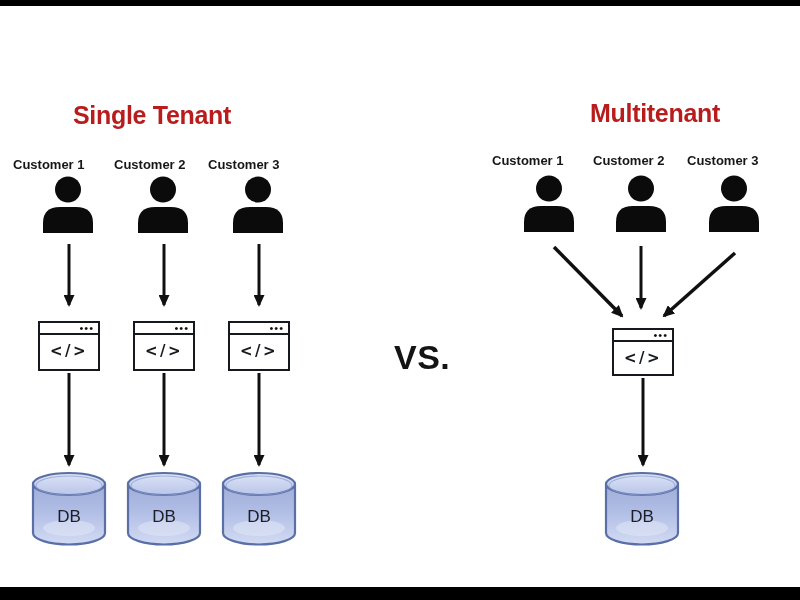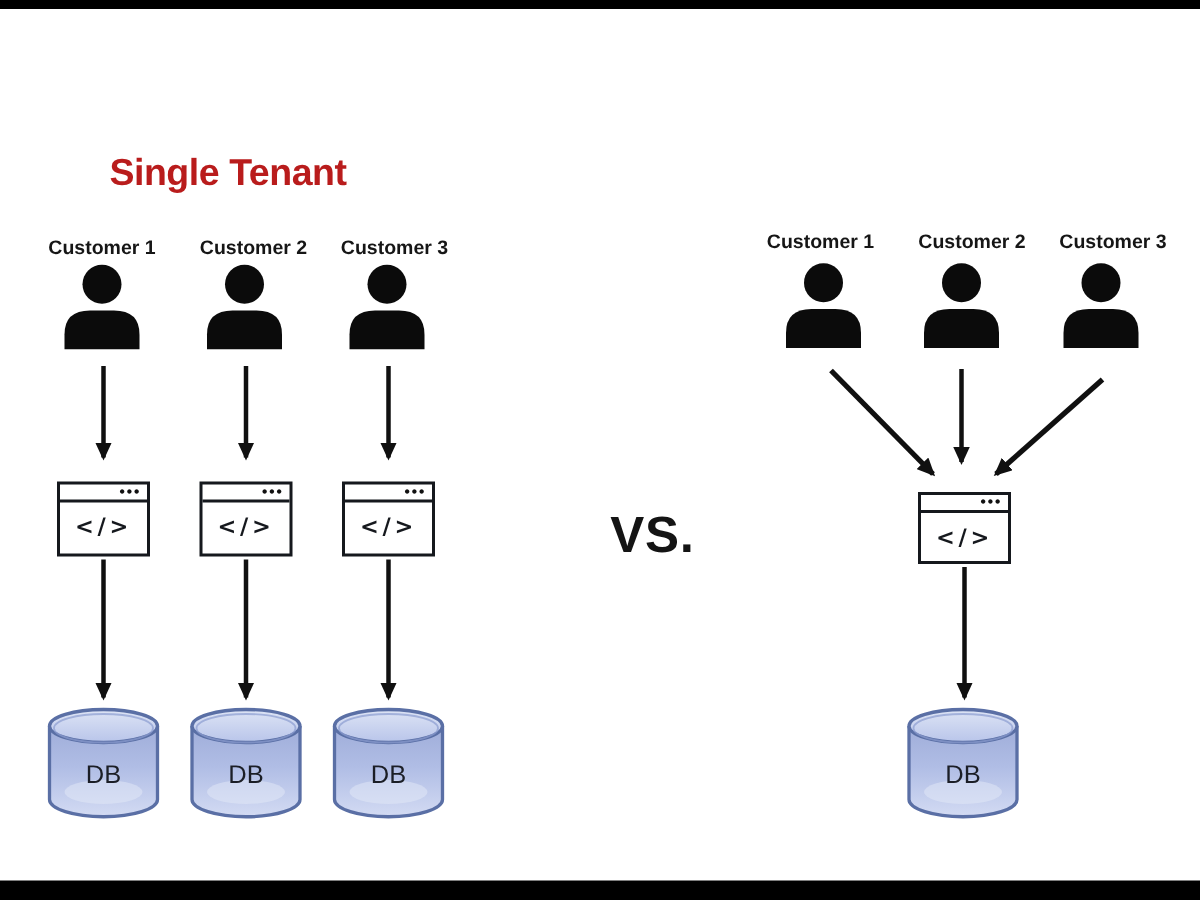--- a/index.html
+++ b/index.html
@@ -13,25 +13,25 @@
 
   .letterbox { position:absolute; left:0; width:800px; background:#000; }
   .letterbox.top { top:0; height:6px; }
   .letterbox.bottom { bottom:0; height:13px; }
 
   .title {
     position:absolute; text-align:center;
     font-size:25px; font-weight:700; color:#b91c1c; letter-spacing:-0.3px;
   }
   .vs {
-    position:absolute; left:394px; top:338px; width:82px; text-align:center;
+    position:absolute; left:394px; top:338px; width:82px; text-align:left;
     font-size:34px; font-weight:800; color:#141414; letter-spacing:0.5px;
   }
   .cust {
-    position:absolute; width:110px; text-align:center;
+    position:absolute; width:110px; 
     font-size:13px; font-weight:700; color:#161616;
   }
   .person { position:absolute; }
 
   .appwin {
     position:absolute; width:62px; height:50px;
     border:2px solid #15181d; background:#fff;
   }
   .appwin.small { height:48px; }
   .appbar {
@@ -82,20 +82,21 @@
       <line x1="641" y1="246" x2="641" y2="308" marker-end="url(#ah)"></line>
       <line x1="735" y1="253" x2="664" y2="316" stroke-width="3.5" marker-end="url(#ah)"></line>
       <line x1="643" y1="378" x2="643" y2="465" marker-end="url(#ah)"></line>
     </g>
   </svg>
 
   <div class="letterbox top"></div>
   <div class="letterbox bottom"></div>
 
   <div class="title" style="left:40px;top:101px;width:224px">Single Tenant</div>
+  <div class="title" style="left:545px;top:99px;width:220px">Multitenant</div>
   <div class="vs">VS.</div>
 
   <div class="cust" style="left:13px;top:157px">Customer 1</div>
   <div class="cust" style="left:114px;top:157px">Customer 2</div>
   <div class="cust" style="left:208px;top:157px">Customer 3</div>
 
   <div class="cust" style="left:492px;top:153px">Customer 1</div>
   <div class="cust" style="left:593px;top:153px">Customer 2</div>
   <div class="cust" style="left:687px;top:153px">Customer 3</div>
 

